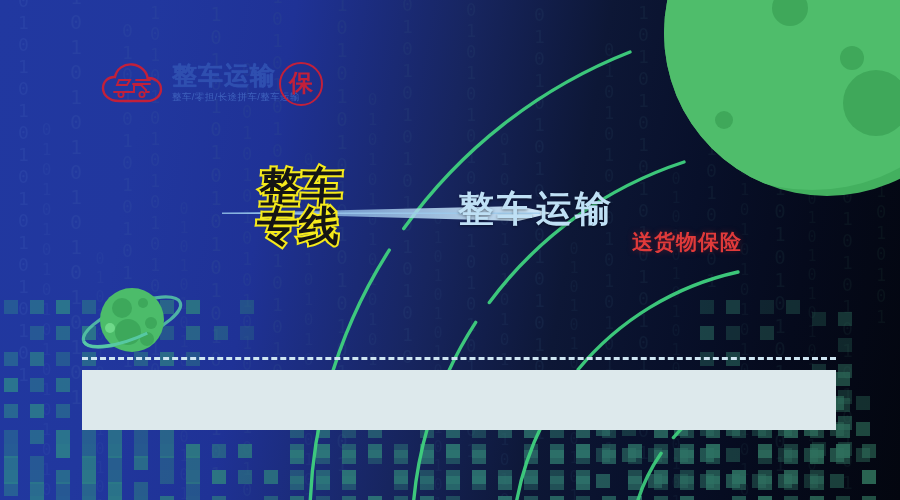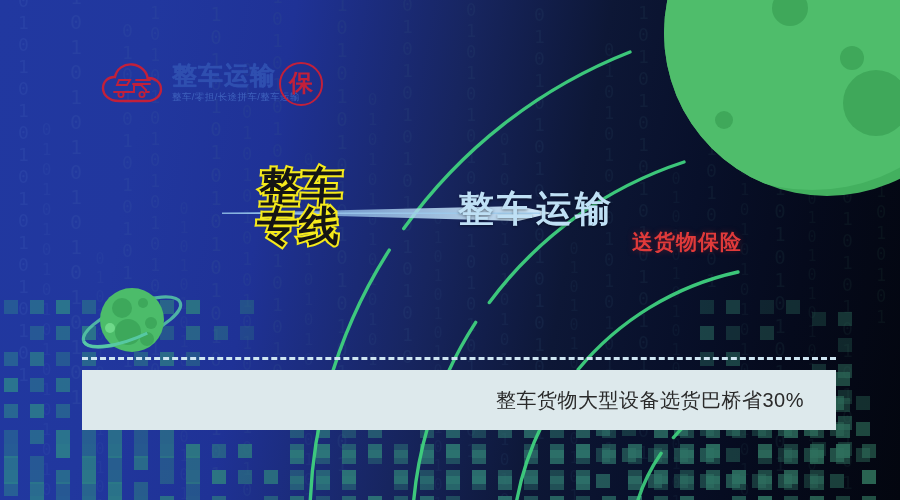--- a/index.html
+++ b/index.html
@@ -569,16 +569,15 @@
 
   <div class="dest">
     <div class="l2">整车运输</div>
   </div>
 
   <div class="insure">送货物保险</div>
 
   <div class="dashline"></div>
   <div class="infobar">
     <div class="spacer"></div>
-    <div class="seg right">整车货物大型设备选货巴桥省30%</div>
   </div>
 
 </div>
 
 </body></html>

